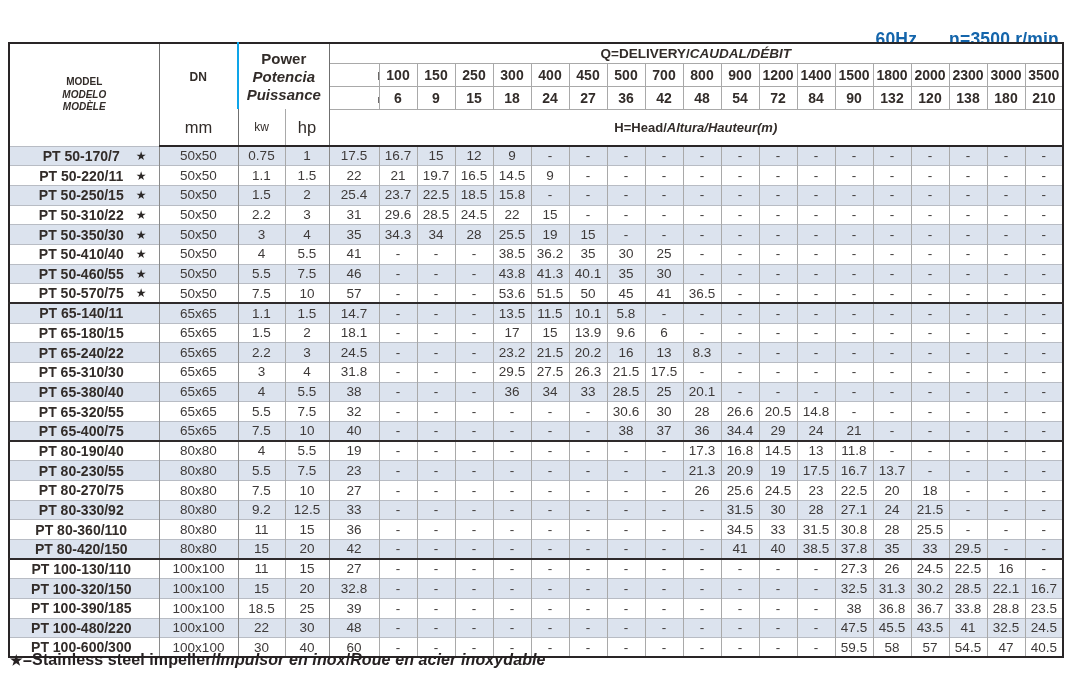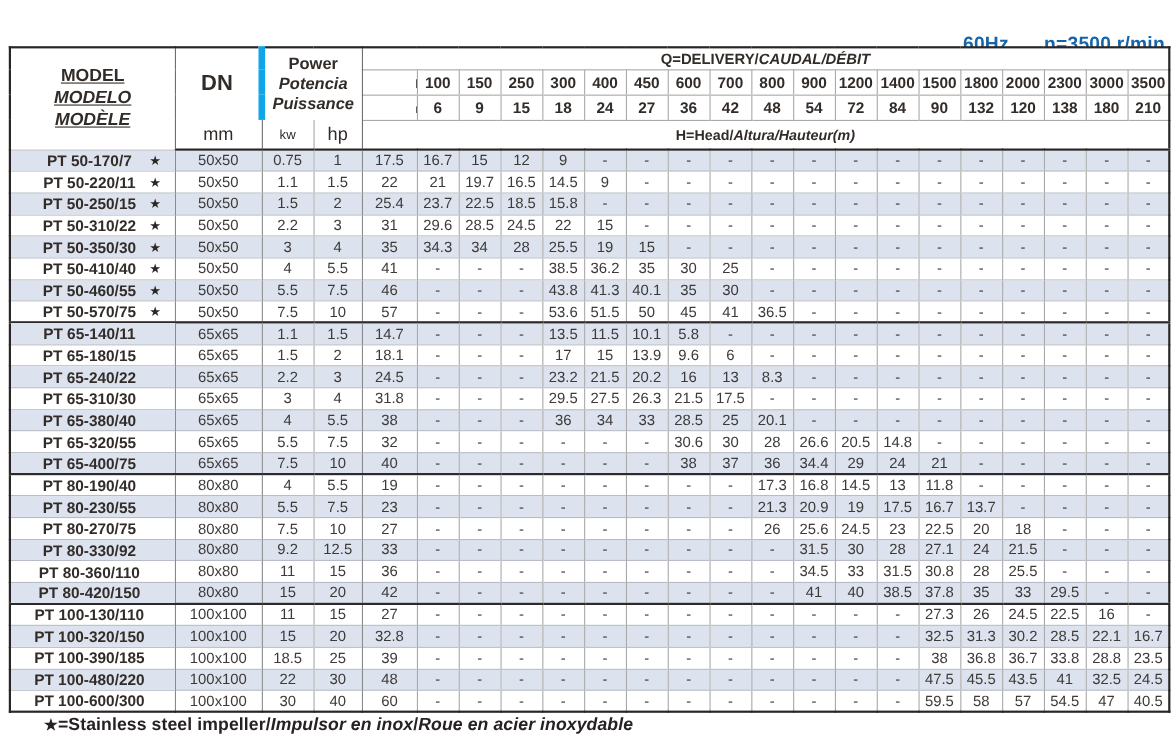--- a/index.html
+++ b/index.html
@@ -11,24 +11,24 @@
   .spec-header .gap { display:inline-block; width:32px; }
 
   table.pump { position:absolute; left:8px; top:42px; width:1052px;
     border-collapse:collapse; table-layout:fixed;
     border:2px solid #292526; color:#3e3a39; }
   th, td { padding:0; text-align:center; vertical-align:middle;
     overflow:hidden; white-space:nowrap; }
 
   
   thead th { font-weight:bold; color:#322c29; background:#fff; }
-  tr.hr1 { height:20px; } tr.hr2 { height:23px; } tr.hr3 { height:23px; } tr.hr4 { height:27px; }
-
-  th.c-model { border-right:1px solid #6f6f6f; font-size:16px; line-height:1.25;text-decoration:underline; }
-  th.c-dn    { border-right:6px solid #0ea5e9; font-size:20px; }
+  tr.hr1 { height:20px; } tr.hr2 { height:23px; } tr.hr3 { height:23px; } tr.hr4 { height:37px; }
+
+  th.c-model { border-right:1px solid #6f6f6f; font-size:10px; line-height:1.25; }
+  th.c-dn    { border-right:2px solid #0ea5e9; font-size:12px; }
   th.c-power { border-right:1px solid #6f6f6f; font-size:15px; line-height:1.2; }
   .it { font-style:italic; }
 
   th.q-title { border-bottom:1px solid #a9a9a9; font-size:13.5px; }
   .num-h { border-left:1px solid #a9a9a9; border-bottom:1px solid #a9a9a9;
     font-size:14px; font-weight:bold; }
   .num-h.qfirst { border-left:1px solid #6f6f6f; }
   .num-h .unit { font-weight:normal; font-size:11px; color:#3e3a39;margin-left:48px; }
   .num-h .uval { font-weight:bold; font-size:14px; margin-left:1px; }
 
@@ -46,21 +46,21 @@
   tbody td.dn  { border-left:1px solid #8a8a8a; }
   tbody td.kw  { border-left:1px solid #8a8a8a; }
   tbody td.q0  { border-left:1px solid #8a8a8a; }
   tbody tr.shade td { background:var(--row-shade,#dce3ee); }
   tbody tr.group td { border-top:2px solid #2e2a2b; }
   .star { position:absolute; right:12px; top:50%; transform:translateY(-50%);
     font-size:12px; font-weight:normal; color:#2b2726; }
 
   
   .footnote { position:absolute; left:10px; top:651px; font-size:16px;
-    font-weight:bold; color:#262122; letter-spacing:0.1px;margin-left:30px; }
+    font-weight:bold; color:#262122; letter-spacing:0.1px; }
   .footnote .fstar { font-size:14px; }
 </style>
 </head>
 <body>
 
 <div class="spec-header">
   <span>60Hz</span><span class="gap"></span><span>n=3500 r/min</span>
 </div>
 
 <table class="pump">
@@ -107,21 +107,21 @@
       </th>
     </tr>
     <tr class="hr2" id="row-lmin">
         <th class="num-h qfirst"><span class="unit">l/min</span><span class="uval">0</span></th>
         <th class="num-h">100</th>
         <th class="num-h">150</th>
         <th class="num-h">250</th>
         <th class="num-h">300</th>
         <th class="num-h">400</th>
         <th class="num-h">450</th>
-        <th class="num-h">600</th>
+        <th class="num-h">500</th>
         <th class="num-h">700</th>
         <th class="num-h">800</th>
         <th class="num-h">900</th>
         <th class="num-h">1200</th>
         <th class="num-h">1400</th>
         <th class="num-h">1500</th>
         <th class="num-h">1800</th>
         <th class="num-h">2000</th>
         <th class="num-h">2300</th>
         <th class="num-h">3000</th>

